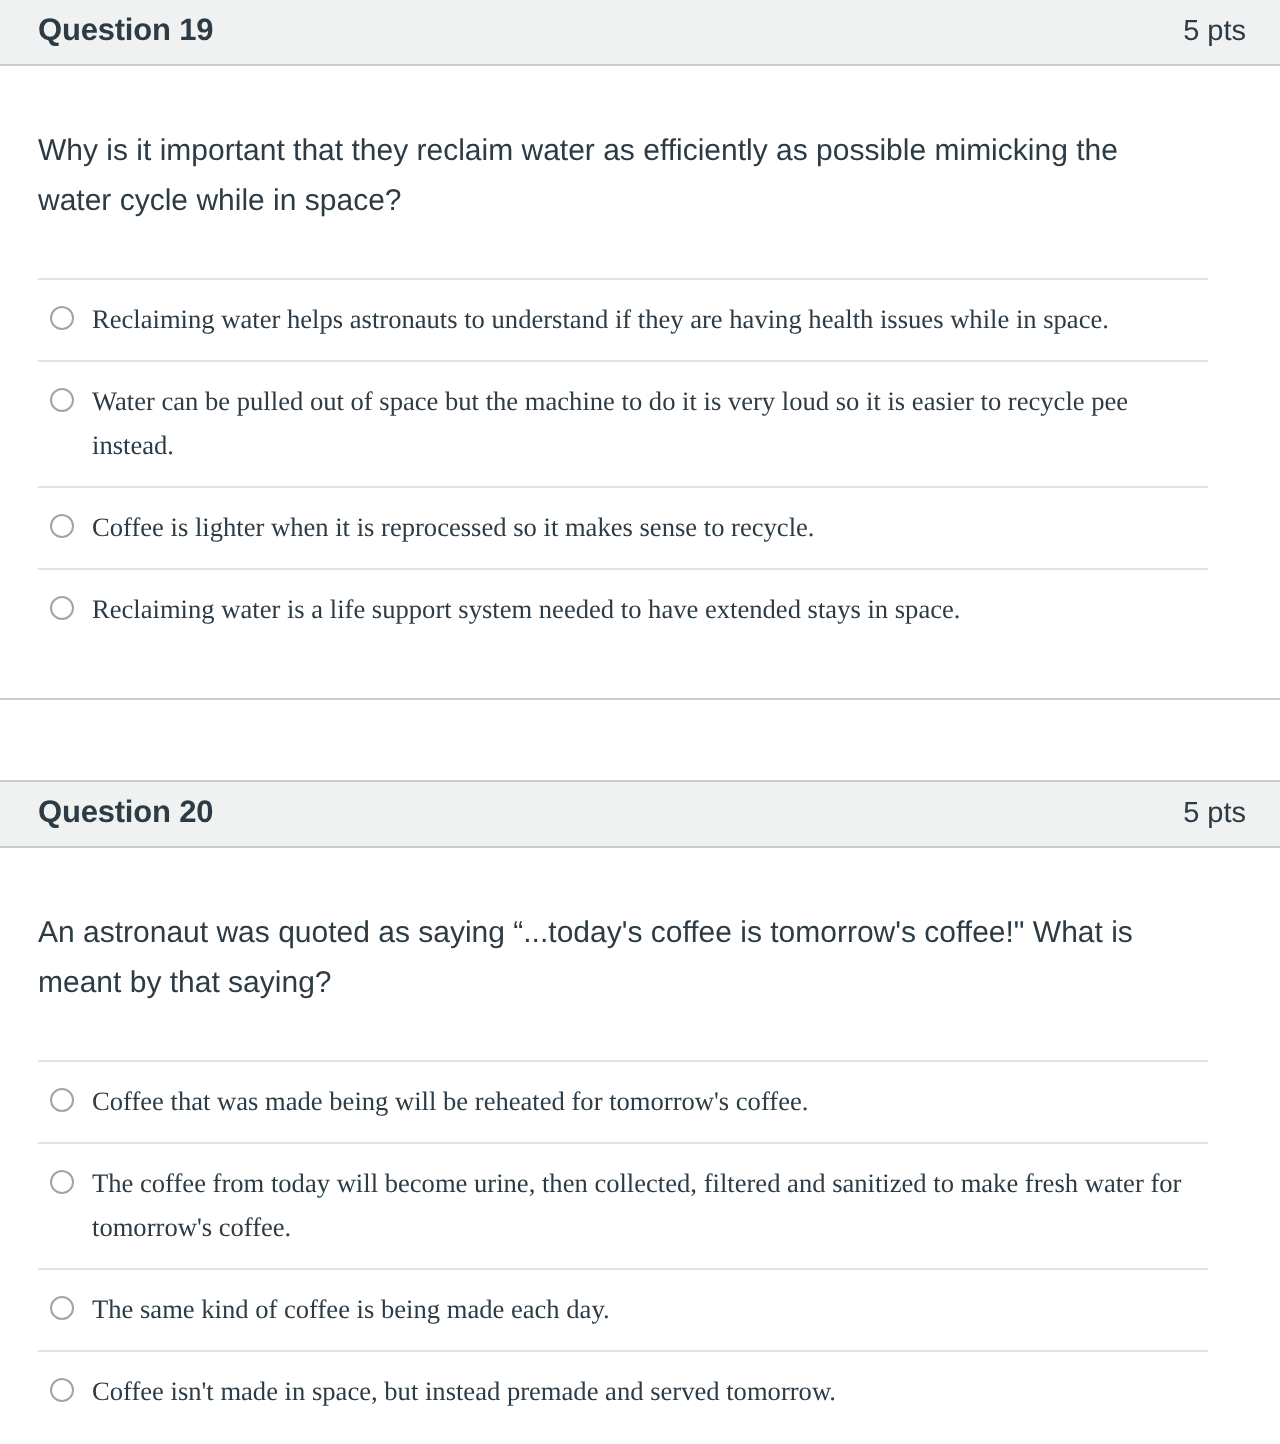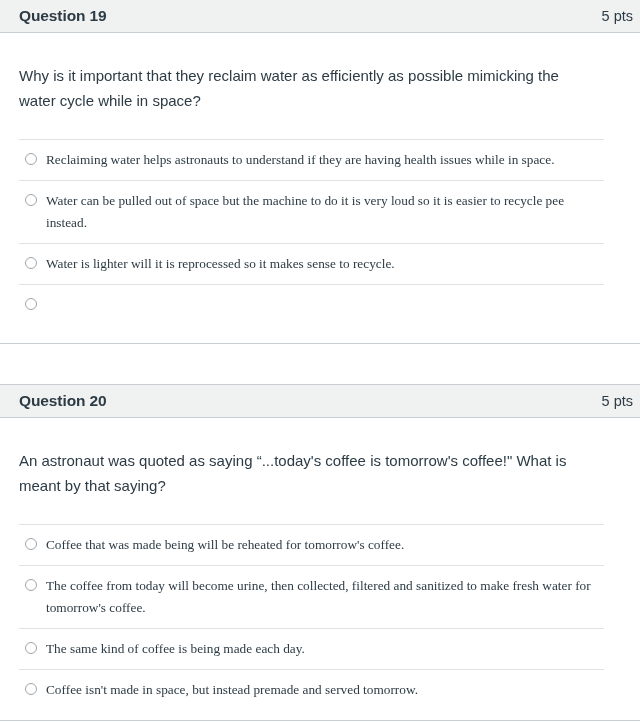--- a/index.html
+++ b/index.html
@@ -26,21 +26,21 @@
   .question-block.first {
     border-top: none;
   }
   .question-header {
     background: #f0f1f1;
     border-bottom: 1px solid #c7cdd1;
     height: 33px;
     display: flex;
     align-items: center;
     justify-content: space-between;
-    padding: 0 7px 0 19px;
+    padding: 0 17px 0 19px;
     box-sizing: border-box;
   }
   .question-name {
     font-size: 15.5px;
     font-weight: bold;
     color: #2d3b45;
     letter-spacing: -0.1px;
   }
   .question-points {
     font-size: 14.5px;
@@ -110,24 +110,25 @@
         <div class="answer">
           <span class="radio"></span>
           <span class="answer-text">Reclaiming water helps astronauts to understand if they are having health issues while in space.</span>
         </div>
         <div class="answer">
           <span class="radio"></span>
           <span class="answer-text">Water can be pulled out of space but the machine to do it is very loud so it is easier to recycle pee instead.</span>
         </div>
         <div class="answer">
           <span class="radio"></span>
-          <span class="answer-text">Water is lighter will it is reprocessed so it makes sense to recycle.</span>
+          <span class="answer-text">Coffee is lighter when it is reprocessed so it makes sense to recycle.</span>
         </div>
         <div class="answer">
           <span class="radio"></span>
+          <span class="answer-text">Reclaiming water is a life support system needed to have extended stays in space.</span>
         </div>
       </div>
       <div class="block-tail"></div>
     </div>
   </div>
 
   <div class="gap"></div>
 
   <div class="question-block">
     <div class="question-header">

